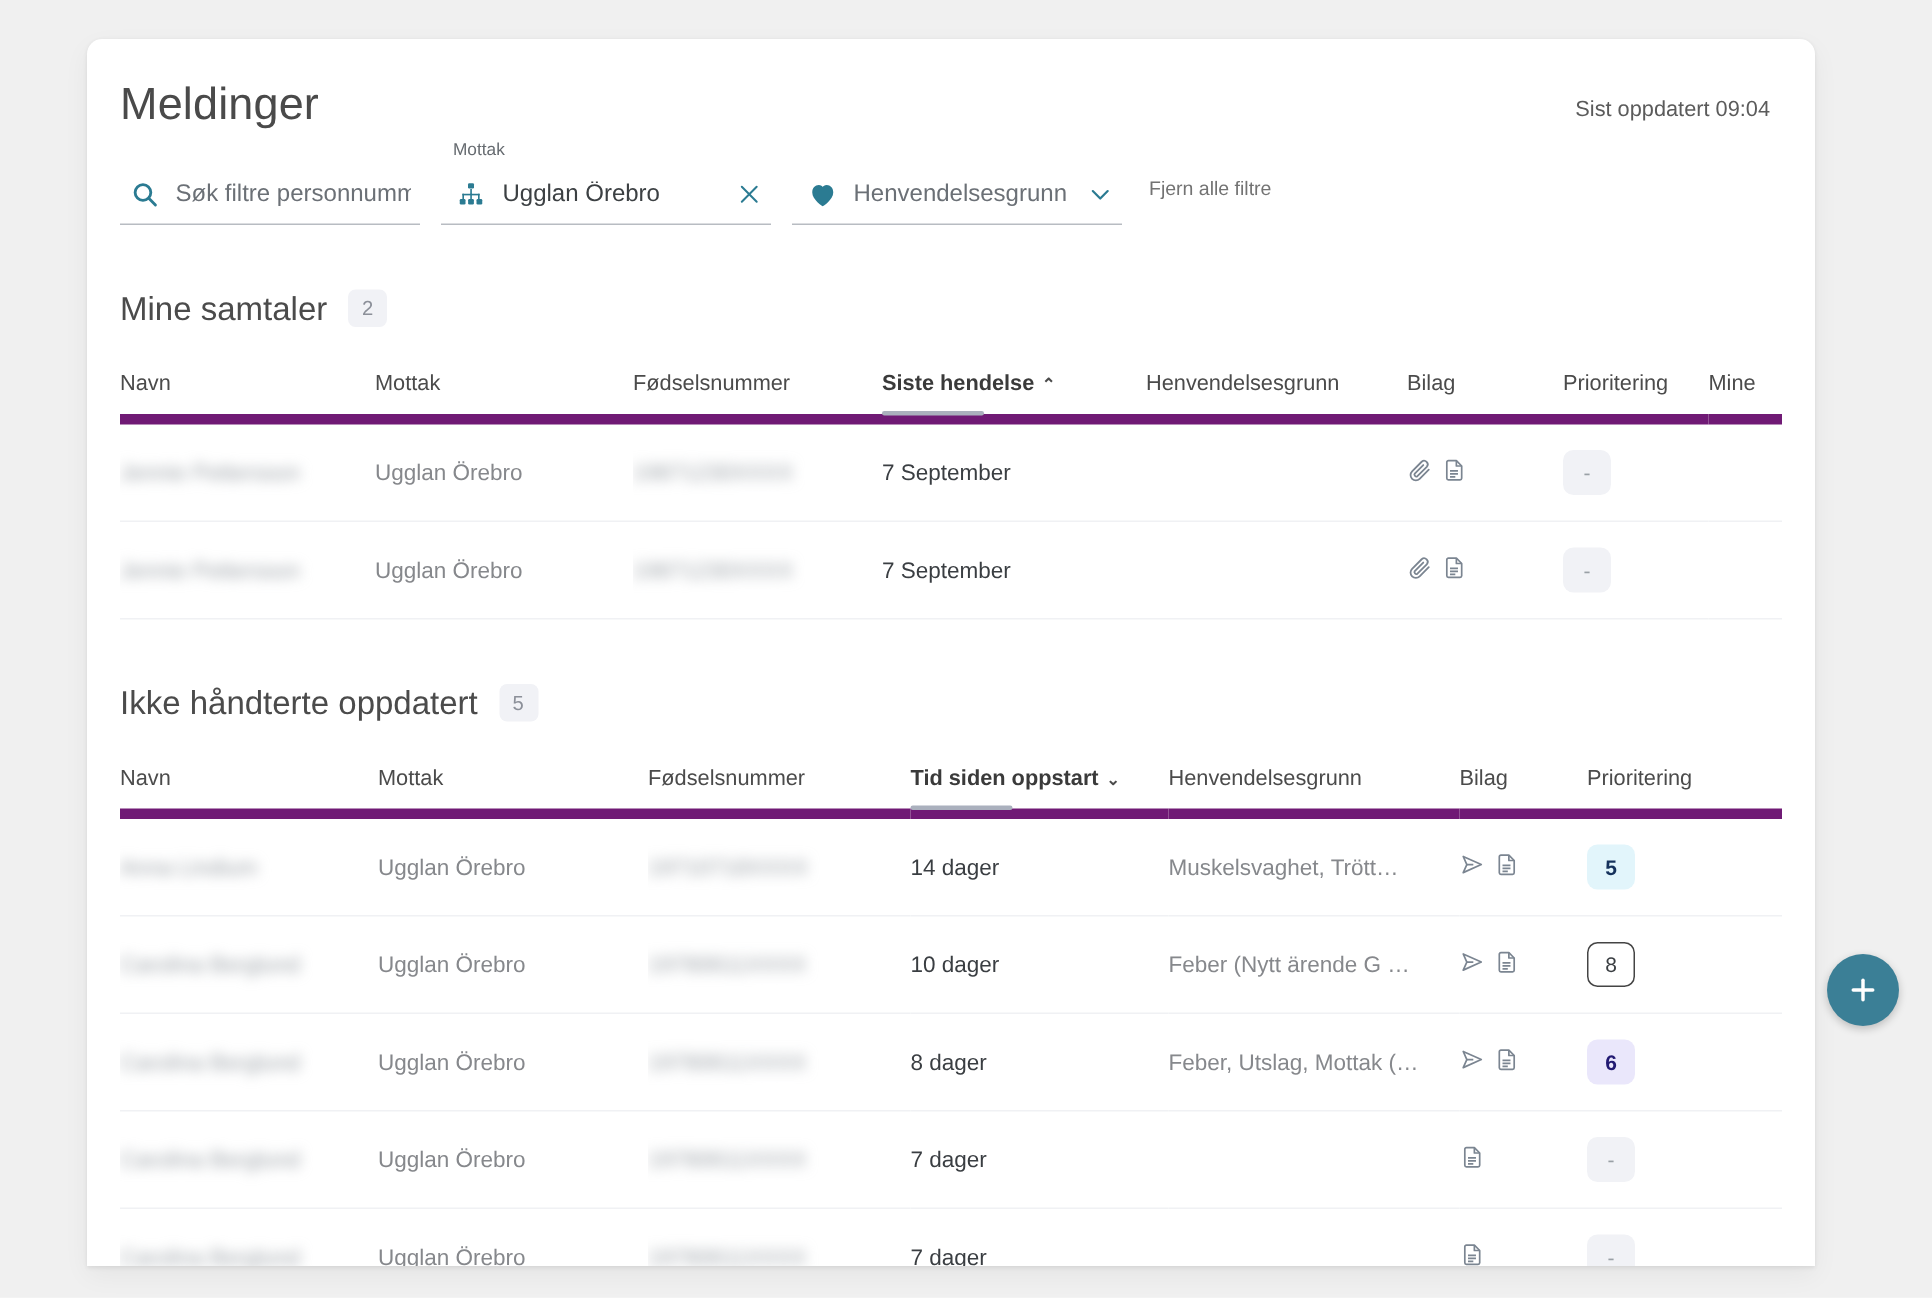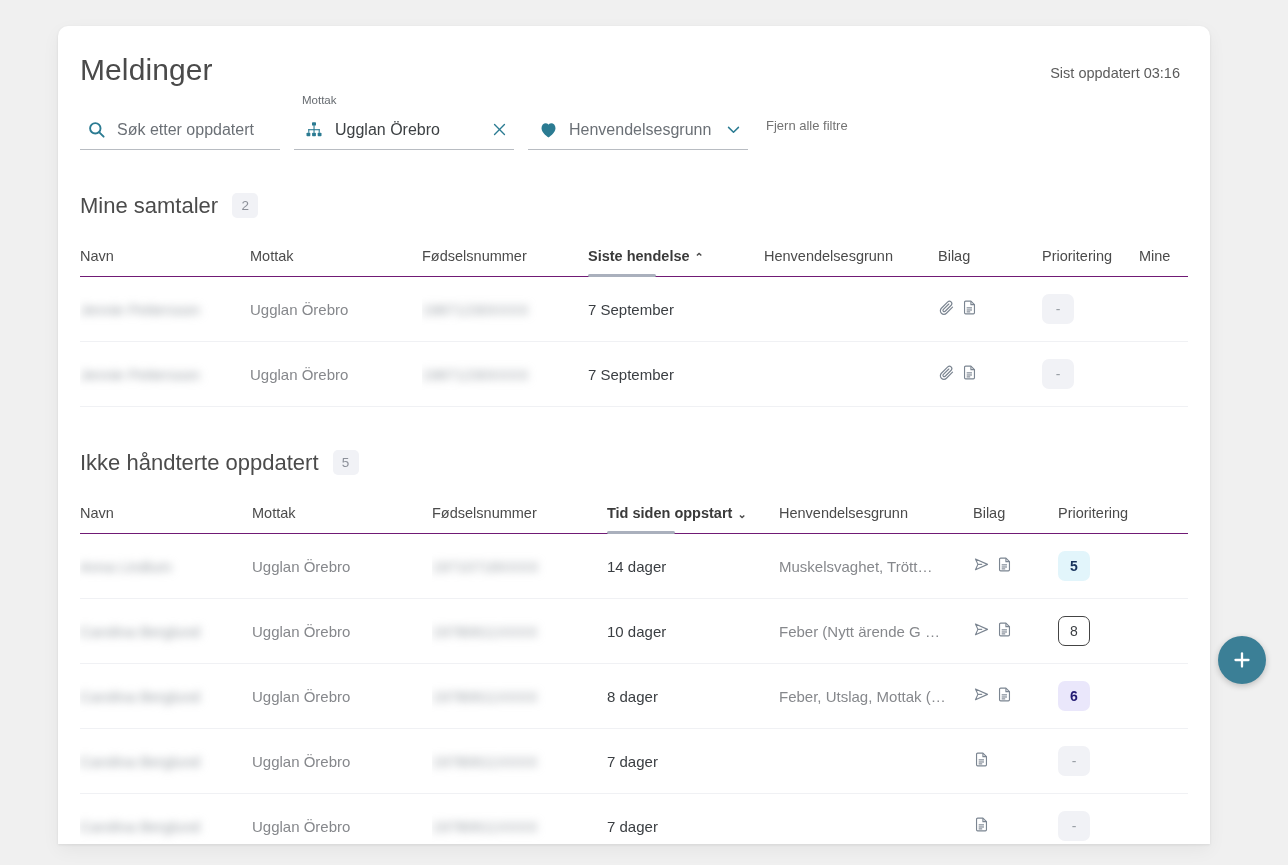--- a/index.html
+++ b/index.html
@@ -82,21 +82,21 @@
     display: flex; align-items: center; justify-content: center;
     font-size: 13.5px; padding: 0 8px;
   }
 
   
   table { width: 100%; border-collapse: collapse; table-layout: fixed; }
   thead th {
     text-align: left;
     font-size: 14.5px; font-weight: 400; color: #4b4b4b;
     padding: 29px 0 12px 0;
-    border-bottom: 1px solid #701a75;
+    border-bottom: 7px solid #701a75;
     white-space: nowrap;
   }
   thead th.sorted { font-weight: 700; color: #3a3a3a; position: relative; margin-left: 33px; }
   thead th.sorted::after {
     content: ""; position: absolute; left: 0; bottom: -1px;
     width: 68px; height: 3px; background: #aab0bd; border-radius: 2px;
   }
   thead th .caret { font-size: 11px; margin-left: 5px; color: #4b4b4b; }
 
   tbody td {
@@ -163,33 +163,33 @@
   .fab svg { display: block; }
 </style>
 </head>
 <body>
 
 <div class="app">
   <div class="card">
 
     <div class="page-head">
       <div class="page-title">Meldinger</div>
-      <div class="last-updated">Sist oppdatert 03:16</div>
+      <div class="last-updated">Sist oppdatert 09:04</div>
     </div>
 
     <div class="filters">
 
       <div class="field search">
         <span class="lead-icon">
           <svg width="19" height="19" viewBox="0 0 24 24" fill="none" stroke="#2b7b92" stroke-width="2.4" stroke-linecap="round">
             <circle cx="10.5" cy="10.5" r="6.6"></circle>
             <line x1="15.6" y1="15.6" x2="21" y2="21"></line>
           </svg>
         </span>
-        <span class="ftext">Søk etter oppdatert</span>
+        <span class="ftext">Søk filtre personnumm</span>
       </div>
 
       <div class="field mottak">
         <span class="float-label">Mottak</span>
         <span class="lead-icon">
           <svg width="20" height="20" viewBox="0 0 24 24" fill="#2b7b92">
             <rect x="9.6" y="2.6" width="4.8" height="4.2" rx="1"></rect>
             <rect x="3" y="15.2" width="4.6" height="4.4" rx="1"></rect>
             <rect x="9.7" y="15.2" width="4.6" height="4.4" rx="1"></rect>
             <rect x="16.4" y="15.2" width="4.6" height="4.4" rx="1"></rect>

